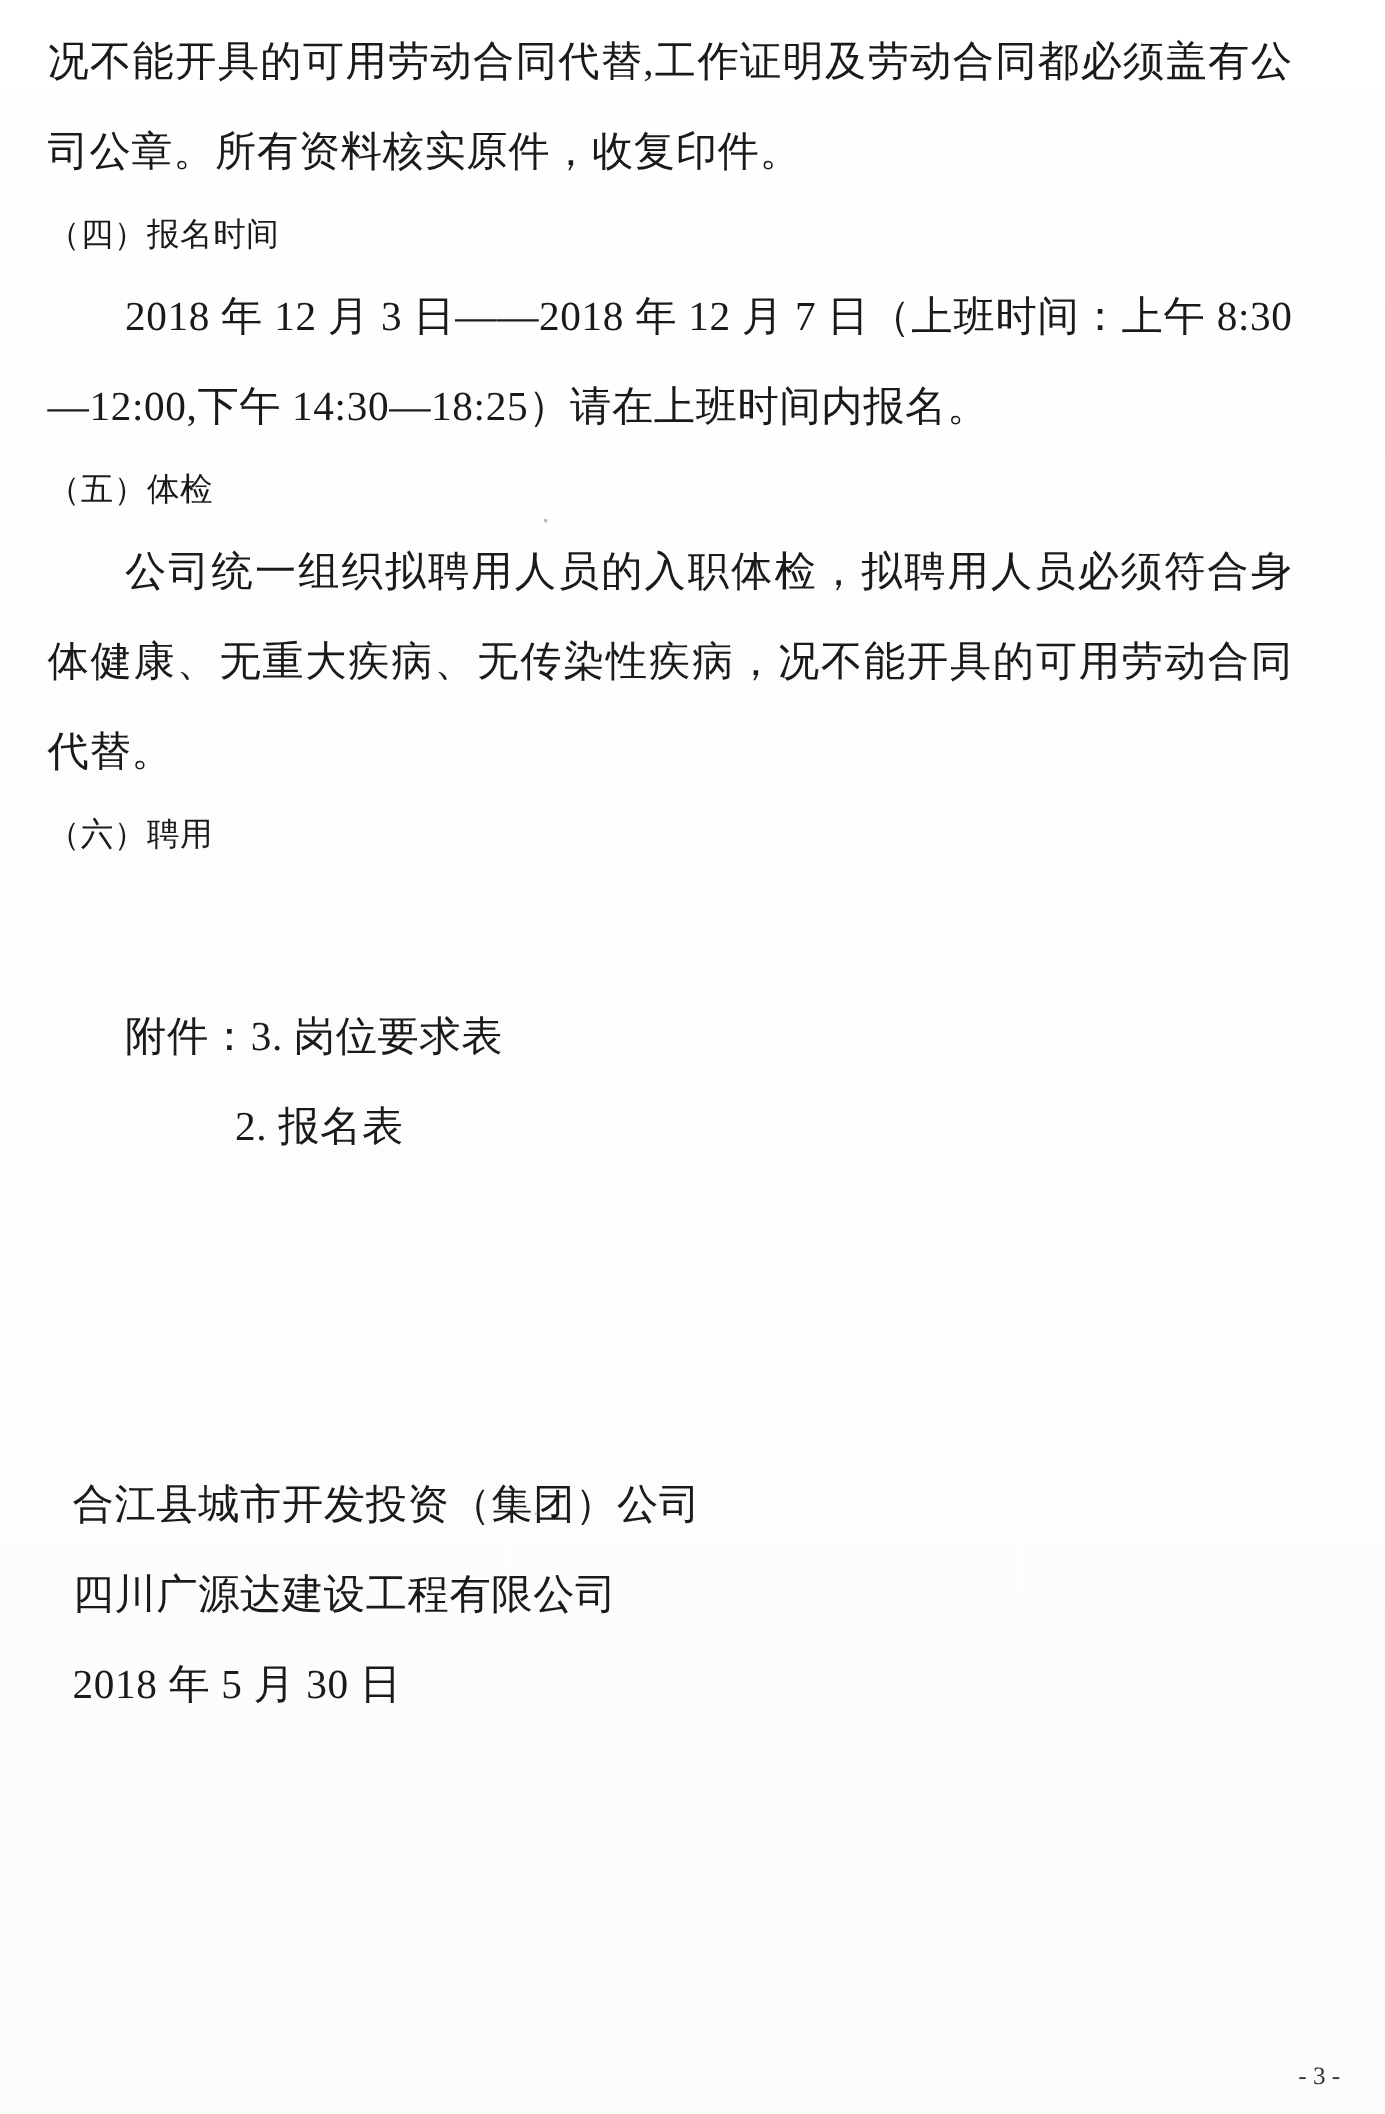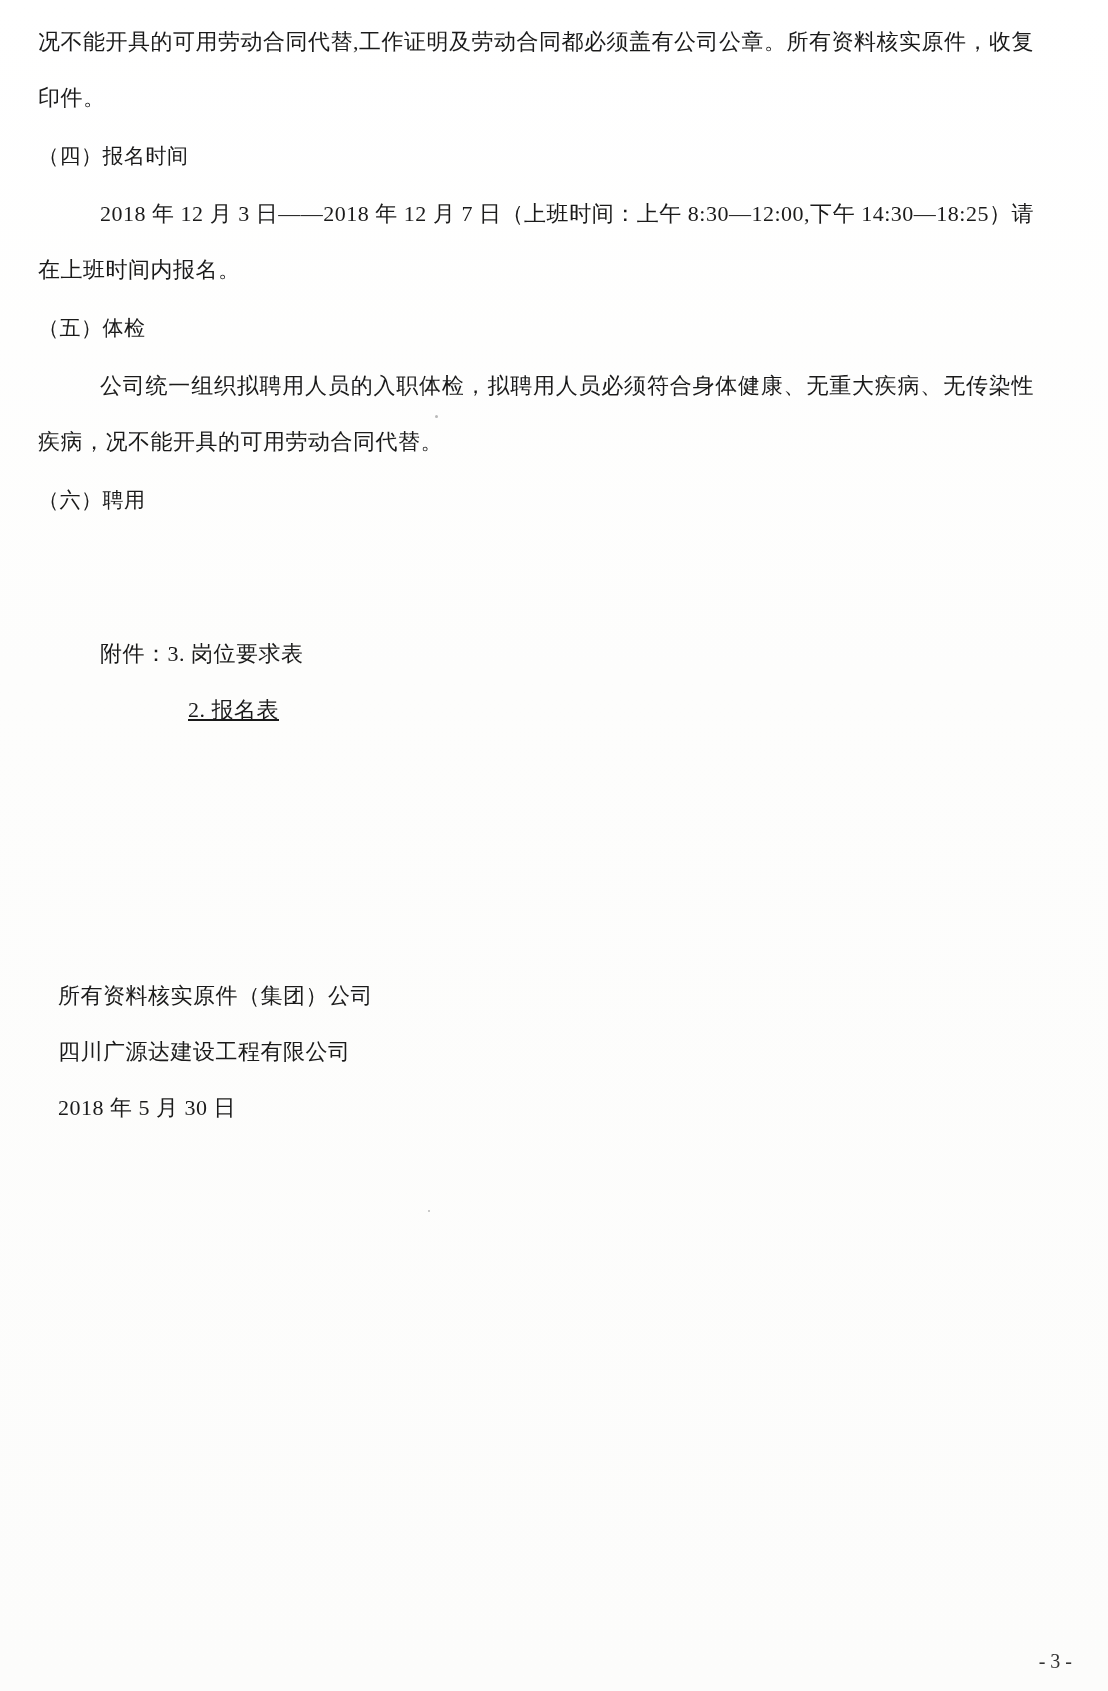--- a/index.html
+++ b/index.html
@@ -31,47 +31,46 @@
     background: linear-gradient(180deg, #ffffff 0%, #fdfdfc 40%, #fcfcfb 100%);
     pointer-events: none;
     z-index: 0;
   }
   .content {
     position: relative;
     z-index: 1;
   }
   p {
     margin: 0;
-    font-size: 22px;
-    line-height: 56px;
+    font-size: 33px;
+    line-height: 72px;
     letter-spacing: 0.5px;
     text-align: justify;
     text-justify: inter-ideograph;
   }
   .indent {
     text-indent: 62px;
   }
   .body-block {
     margin-bottom: 0;
   }
   .heading {
-    font-size: 21px;
+    font-size: 26px;
     line-height: 60px;
   }
   .attach-block {
     margin-top: 96px;
     font-size: 30.5px;
     line-height: 64px;
   }
   .attach-line-1 {
     text-indent: 62px;
   }
   .attach-line-2 {
     text-indent: 150px;
-    text-decoration: underline;
   }
   .signature {
     margin-top: 230px;
     text-align: center;
     font-size: 30.5px;
     line-height: 58px;
     letter-spacing: 2px;
   }
   .sig-line {
     padding-left: 20px;
@@ -112,21 +111,21 @@
 
     <p class="heading">（六）聘用</p>
 
 
     <div class="attach-block">
       <p class="attach-line-1">附件：3. 岗位要求表</p>
       <p class="attach-line-2">2. 报名表</p>
     </div>
 
     <div class="signature">
-      <p class="sig-line">所有资料核实原件（集团）公司</p>
+      <p class="sig-line">合江县城市开发投资（集团）公司</p>
       <p class="sig-line">四川广源达建设工程有限公司</p>
       <p class="sig-line">2018 年 5 月 30 日</p>
     </div>
 
   </div>
 
   <div class="spot" style="left:435px; top:415px;"></div>
   <div class="spot" style="left:428px; top:1210px; width:2px; height:2px;"></div>
 
   <div class="page-number">- 3 -</div>

